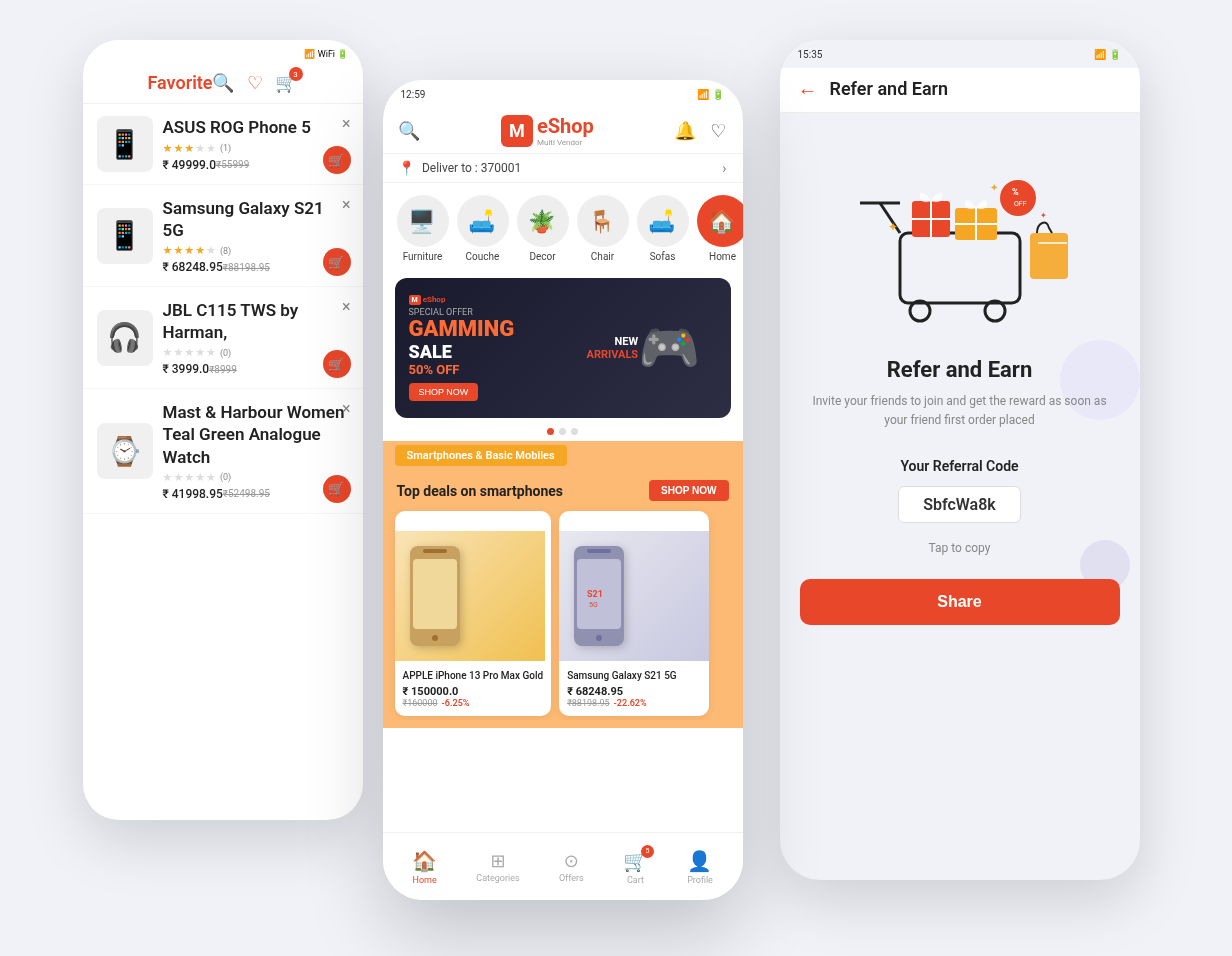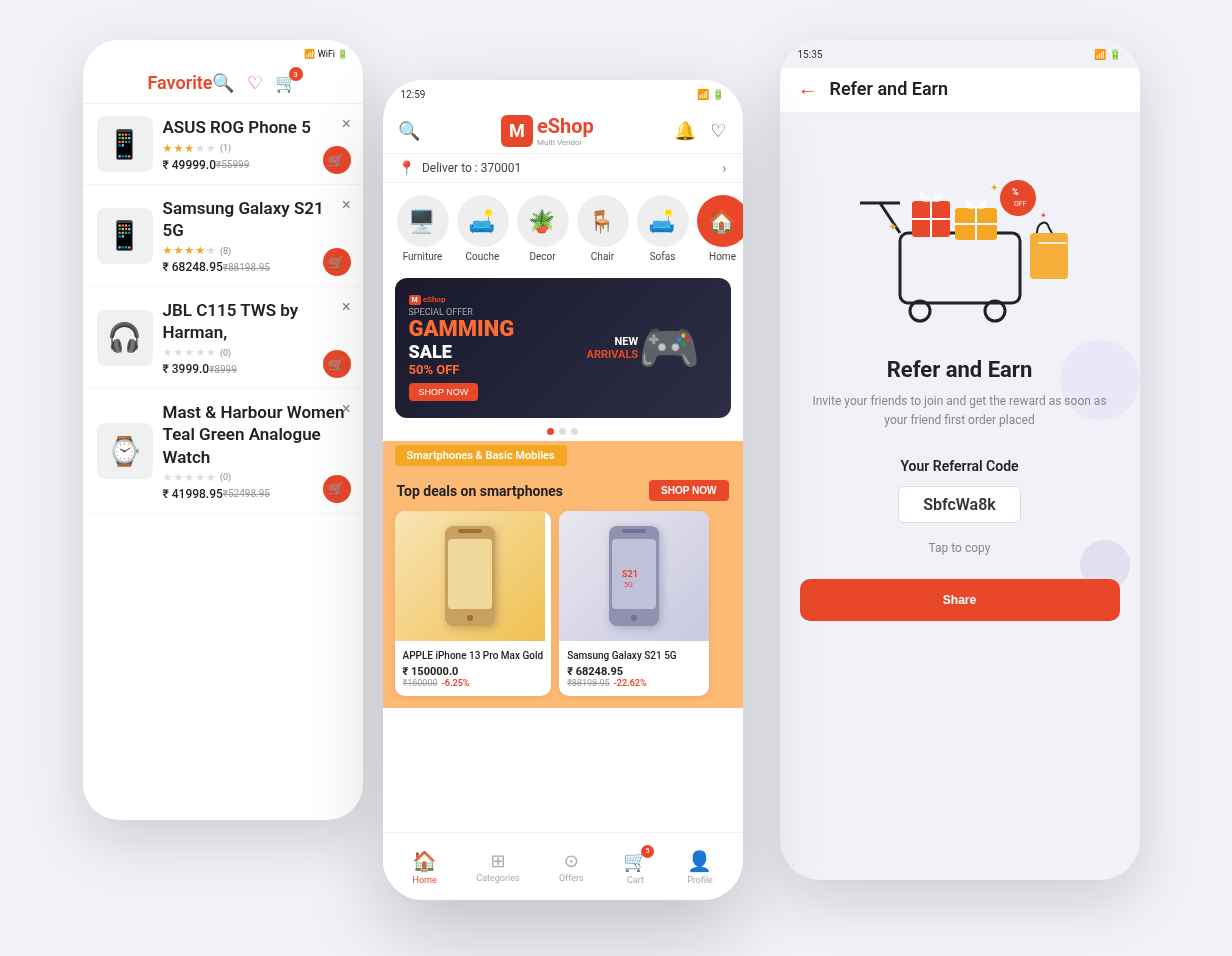--- a/index.html
+++ b/index.html
@@ -322,22 +322,23 @@
       background: #fff;
       border-radius: 10px;
       overflow: hidden;
       min-width: 150px;
       box-shadow: 0 2px 8px rgba(0,0,0,0.08);
     }
 
     .product-img {
       width: 150px; height: 130px;
       background: linear-gradient(135deg, #f9e4b7, #f0c050);
-      display: flex; align-items: center; justify-content: center;
+      display: flex; align-items: center; justify-content: flex-start;
       font-size: 60px;
+      margin-top: 20px;
     }
 
     .product-img.samsung-bg {
       background: linear-gradient(135deg, #e8e8f0, #c8c8e0);
     }
 
     .product-info { padding: 8px; }
     .product-name { font-size: 10px; color: #222; font-weight: 500; line-height: 1.3; }
     .product-price { font-size: 11px; font-weight: 700; color: #222; margin-top: 3px; }
     .product-original { font-size: 9px; color: #999; text-decoration: line-through; }
@@ -449,21 +450,21 @@
     .tap-to-copy { font-size: 12px; color: #888; margin-bottom: 24px; text-align: center; }
 
     .share-btn {
       display: block;
       width: 100%;
       background: #e8472a;
       color: #fff;
       border: none;
       padding: 14px;
       border-radius: 10px;
-      font-size: 12px;
+      font-size: 16px;
       font-weight: 600;
       cursor: pointer;
       text-align: center;
     }
 
     
     .blob1 {
       position: absolute;
       right: 0; top: 300px;
       width: 80px; height: 80px;

